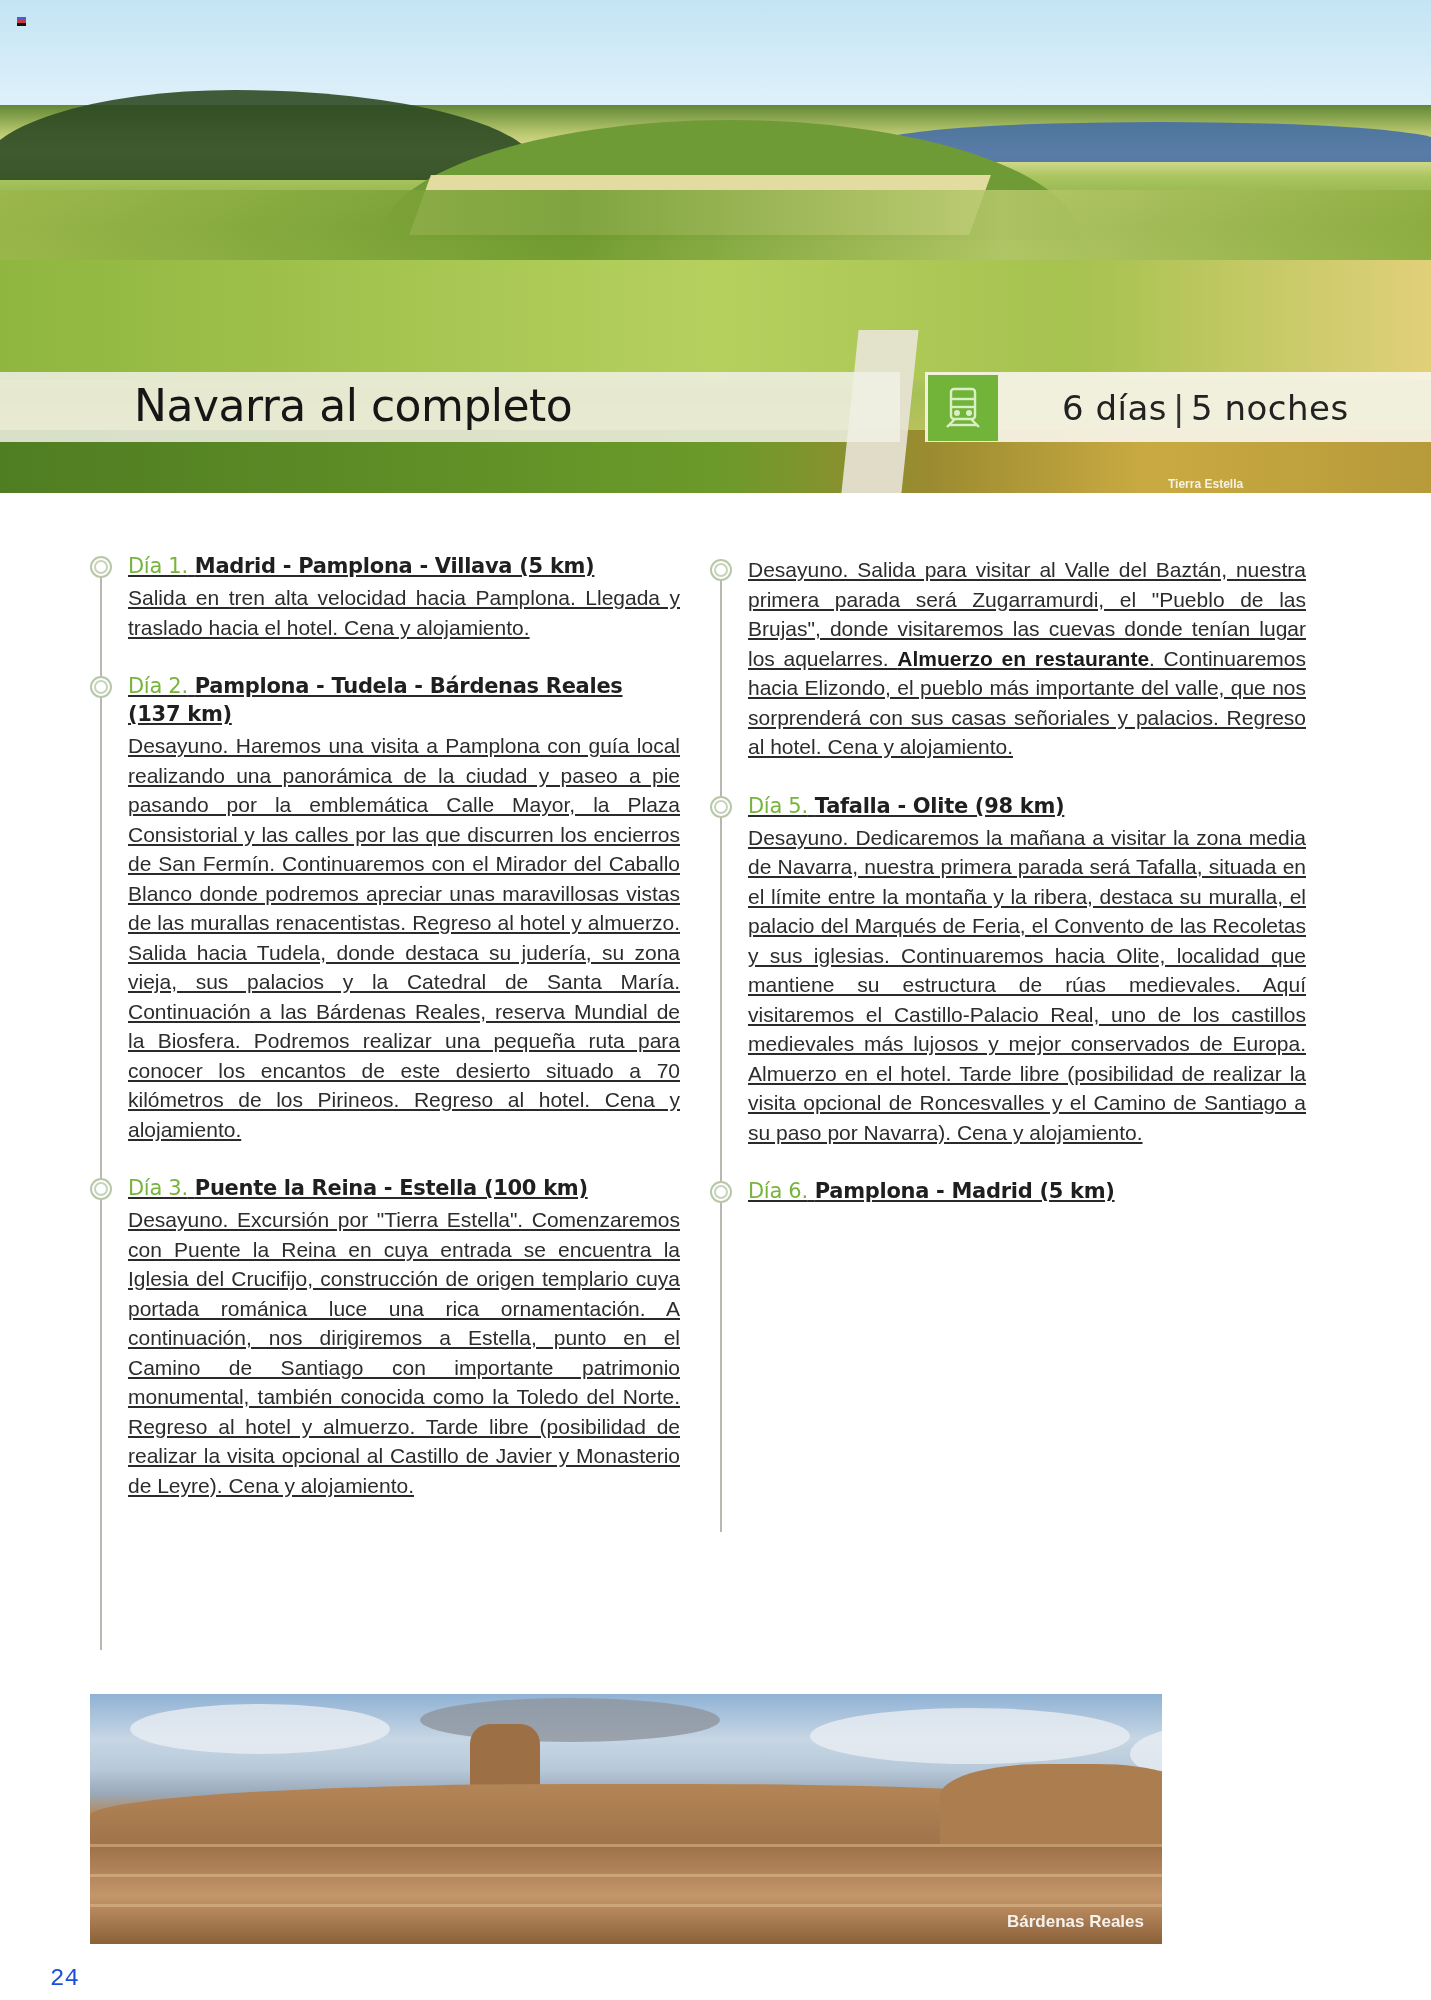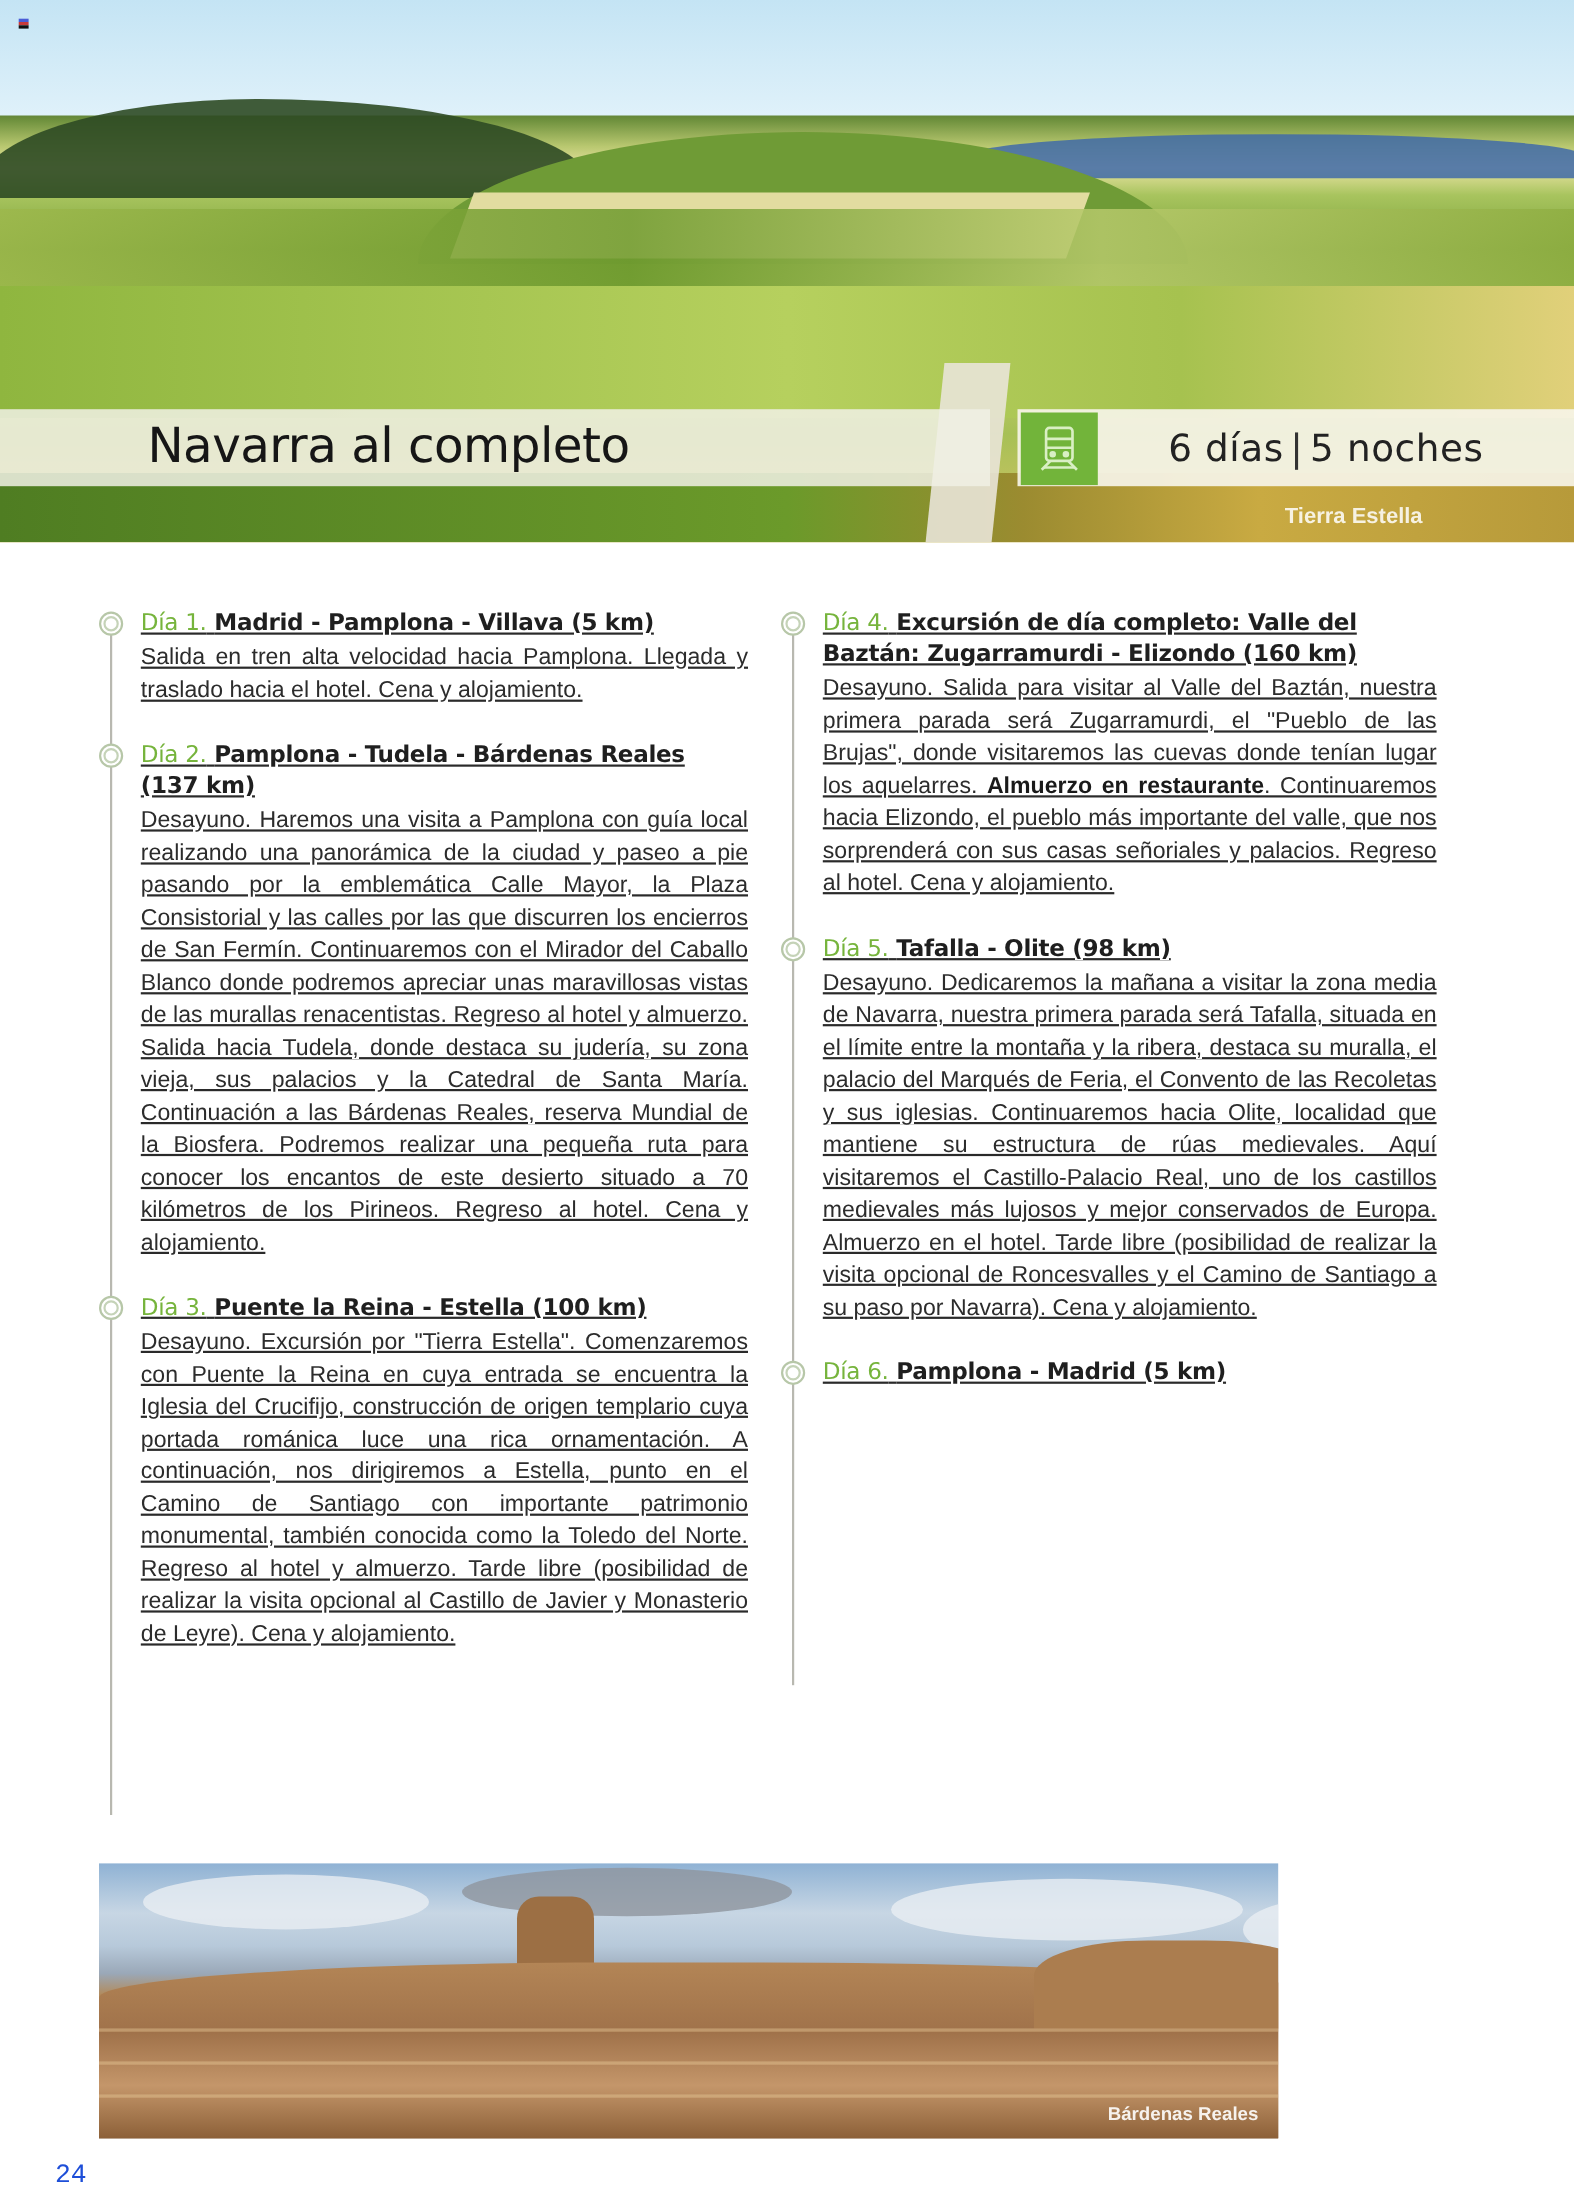--- a/index.html
+++ b/index.html
@@ -38,21 +38,21 @@
   .train-box {
     position:absolute; left:928px; top:375px; width:70px; height:66px; background:#72b43a;
     display:flex; align-items:center; justify-content:center;
   }
   .duration-text {
     position:absolute; left:1062px; top:385px; font-family:"DejaVu Sans", sans-serif; font-size:34px;
     color:#222; line-height:46px; letter-spacing:0.5px;
   }
   .duration-text .sep { color:#333; padding:0 6px; }
   .hero-caption {
-    position:absolute; left:1168px; top:458px; font-size:20px; color:rgba(255,255,255,0.85); font-weight:bold;
+    position:absolute; left:1168px; top:477px; font-size:12px; color:rgba(255,255,255,0.85); font-weight:bold;
   }
   .corner-mark { position:absolute; left:17px; top:17px; width:9px; height:9px; }
   .corner-mark span { display:block; height:3px; }
 
   
   .column { position:absolute; top:552px;text-decoration:underline; }
   .col-left { left:90px; width:590px; }
   .col-right { left:710px; width:596px; }
   .timeline-line { position:absolute; width:2px; background:#b8b8b0; }
   .tl-left { left:100px; top:572px; height:1078px; }
@@ -157,24 +157,20 @@
       <span class="num">Día 3.</span>
       <span>Puente la Reina - Estella (100 km)</span>
     </div>
     <p class="day-body">Desayuno. Excursión por "Tierra Estella". Comenzaremos con Puente la Reina en cuya entrada se encuentra la Iglesia del Crucifijo, construcción de origen templario cuya portada románica luce una rica ornamentación. A continuación, nos dirigiremos a Estella, punto en el Camino de Santiago con importante patrimonio monumental, también conocida como la Toledo del Norte. Regreso al hotel y almuerzo. Tarde libre (posibilidad de realizar la visita opcional al Castillo de Javier y Monasterio de Leyre). Cena y alojamiento.</p>
   </div>
 </div>
 
 <div class="column col-right">
   <div class="day">
     <span class="bullet"></span>
-    <div class="day-head">
-      <span class="num">Día 4.</span>
-      <span>Excursión de día completo: Valle del Baztán: Zugarramurdi - Elizondo (160 km)</span>
-    </div>
     <p class="day-body"><span>Desayuno. Salida para visitar al Valle del Baztán, nuestra primera parada será Zugarramurdi, el "Pueblo de las Brujas", donde visitaremos las cuevas donde tenían lugar los aquelarres. </span><b>Almuerzo en restaurante</b><span>. Continuaremos hacia Elizondo, el pueblo más importante del valle, que nos sorprenderá con sus casas señoriales y palacios. Regreso al hotel. Cena y alojamiento.</span></p>
   </div>
   <div class="gap-a"></div>
   <div class="day">
     <span class="bullet"></span>
     <div class="day-head">
       <span class="num">Día 5.</span>
       <span>Tafalla - Olite (98 km)</span>
     </div>
     <p class="day-body">Desayuno. Dedicaremos la mañana a visitar la zona media de Navarra, nuestra primera parada será Tafalla, situada en el límite entre la montaña y la ribera, destaca su muralla, el palacio del Marqués de Feria, el Convento de las Recoletas y sus iglesias. Continuaremos hacia Olite, localidad que mantiene su estructura de rúas medievales. Aquí visitaremos el Castillo-Palacio Real, uno de los castillos medievales más lujosos y mejor conservados de Europa. Almuerzo en el hotel. Tarde libre (posibilidad de realizar la visita opcional de Roncesvalles y el Camino de Santiago a su paso por Navarra). Cena y alojamiento.</p>

